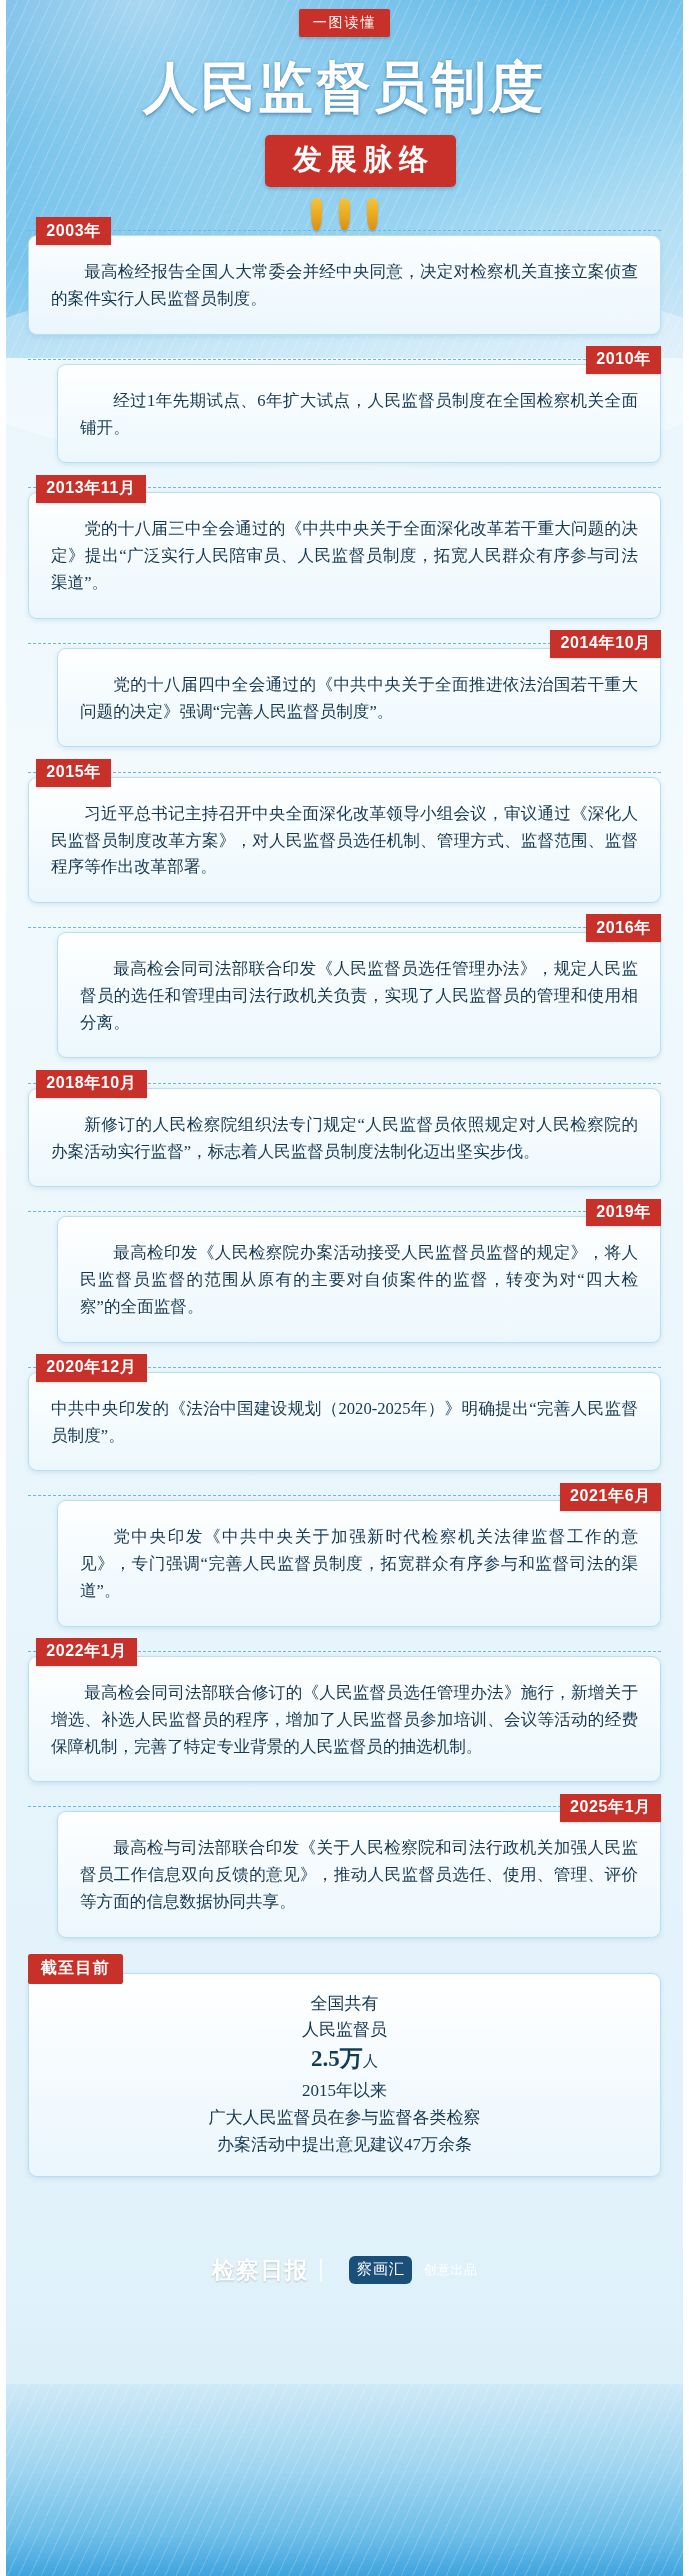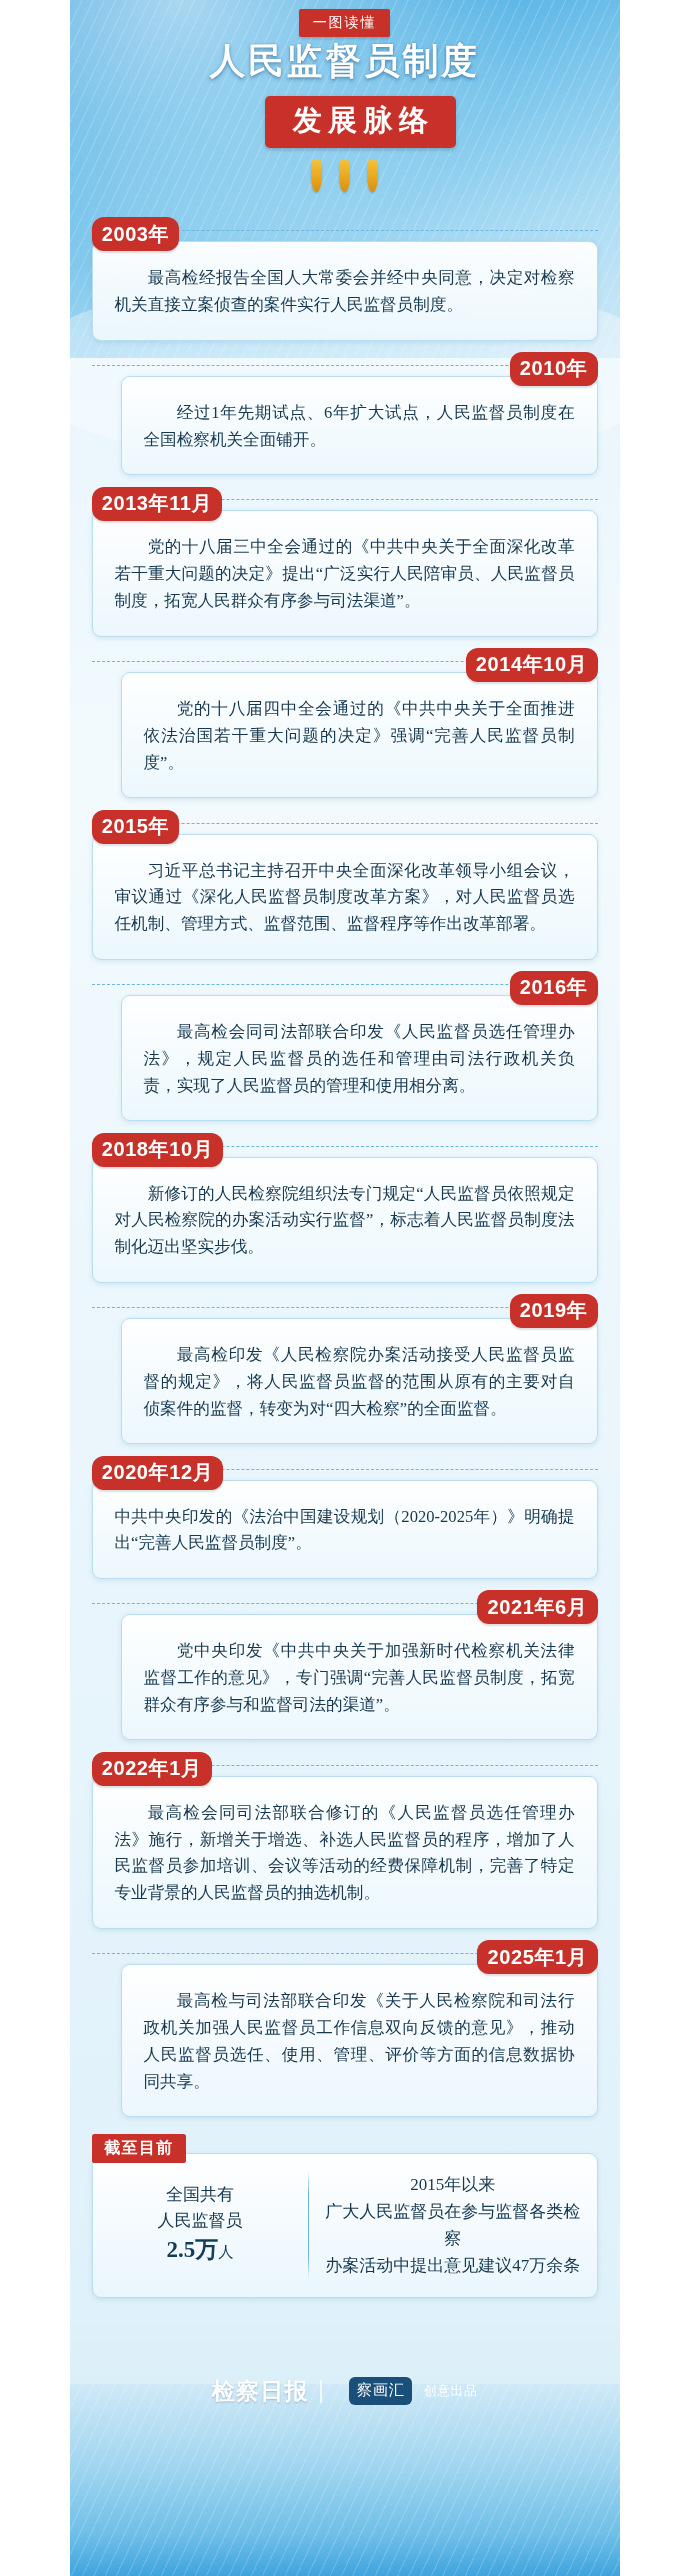--- a/index.html
+++ b/index.html
@@ -5,21 +5,21 @@
   html, body {
     margin: 0;
     padding: 0;
     background: #ffffff;
   }
   body {
     font-family: "Liberation Sans", sans-serif;
   }
   .page {
     position: relative;
-    width: 550px;
+    width: 677px;
     height: 2576px;
     margin: 0 auto;
     overflow: hidden;
     background: linear-gradient(180deg,#bfe3f5 0%,#d8eefb 6%,#e9f6fd 14%,#f2fafd 30%,#eaf6fc 55%,#e4f3fb 75%,#dff1fa 90%,#cfe9f7 100%);
   }
   
   .bg-wave {
     position: absolute;
     left: 0; right: 0;
     pointer-events: none;
@@ -60,24 +60,24 @@
     margin-top: 9px;
     background: #c8312a;
     color: #fff;
     font-size: 14px;
     letter-spacing: 1.9px;
     padding: 4.5px 14px 5.1px;
     border-radius: 1.9px;
     box-shadow: 0 1.3px 2.6px rgba(0,0,0,.15);
   }
   .title-main {
-    margin-top: 0;
+    margin-top: 14px;
     font-family: Liberation Mono, monospace;
     font-weight: bold;
-    font-size: 36px;
+    font-size: 55px;
     letter-spacing: 2.6px;
     color: #ffffff;
     text-shadow: 0 1.9px 3.8px rgba(20,80,130,.45), 0 0 1.3px rgba(20,80,130,.6);
   }
   .title-sub-wrap {
     margin-top: 10.2px;
     display: flex;
     justify-content: center;
   }
   .title-sub {
@@ -112,28 +112,29 @@
     padding: 6.4px 22px 0 22px;
   }
   .entry {
     position: relative;
     margin-bottom: 11.5px;
   }
   .entry .tag {
     display: inline-block;
     background: #c8312a;
     color: #ffffff;
-    font-size: 20px;
+    font-size: 16px;
     font-weight: bold;
     letter-spacing: 0.6px;
     padding: 3.2px 10.2px 3.8px;
-    border-radius: 12px;
+    border-radius: 0;
     position: relative;
     z-index: 4;
     box-shadow: 0 1.3px 1.9px rgba(0,0,0,.13);
+    margin-left: 8px;
   }
   .entry.right { text-align: right; padding-left: 29px; }
   .entry .dashrow {
     position: absolute;
     top: 12.8px;
     height: 0;
     border-top: 1.3px dashed #6db6e0;
     z-index: 1;
   }
   .entry.left .dashrow { left: 0; right: 0; }
@@ -178,20 +179,21 @@
   }
   .summary-card {
     margin-top: -10.2px;
     background: linear-gradient(180deg,#ffffff 0%,#eaf6fd 100%);
     border: 0.6px solid #b9ddf1;
     border-radius: 9px;
     box-shadow: 0 1.9px 5.1px rgba(90,150,190,.18);
     display: flex;
     align-items: center;
     padding: 16.6px 11.5px 18px 11.5px;
+    flex-direction: column;
   }
   .summary-left {
     width: 192px;
     text-align: center;
     font-family: "Liberation Serif", serif;
     color: #16384f;
     font-size: 17px;
     line-height: 1.5;
   }
   .summary-num {

